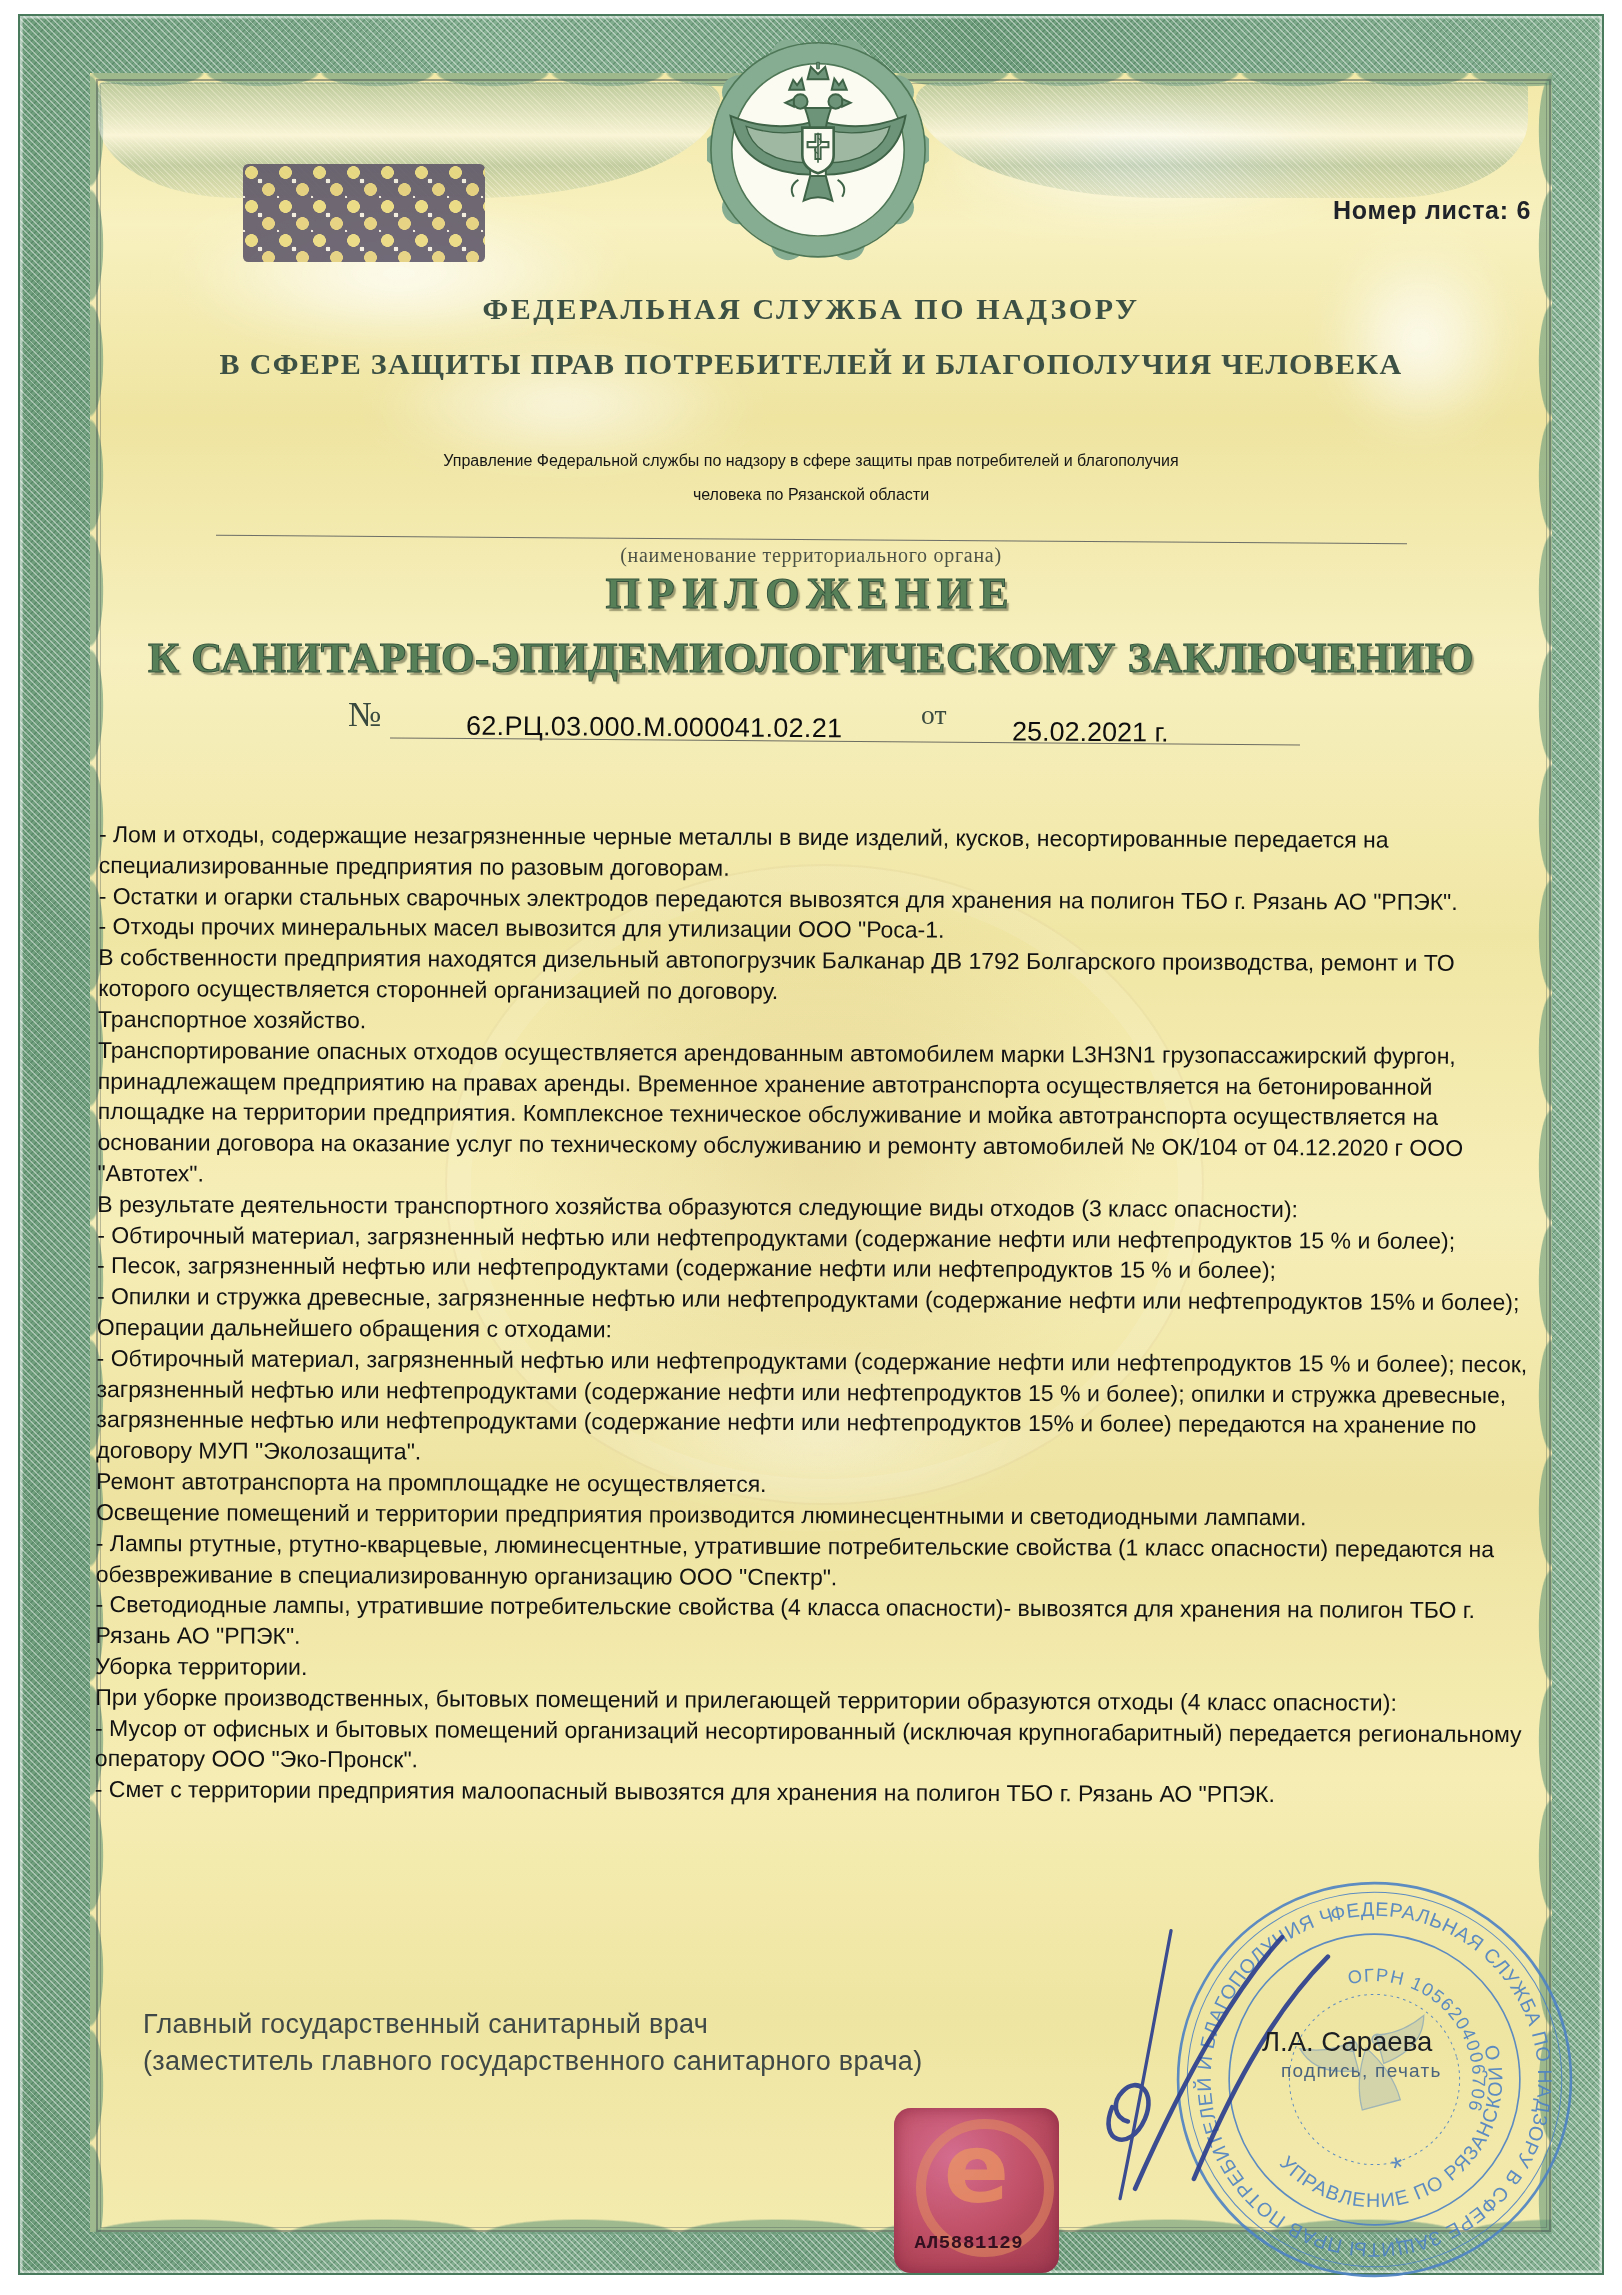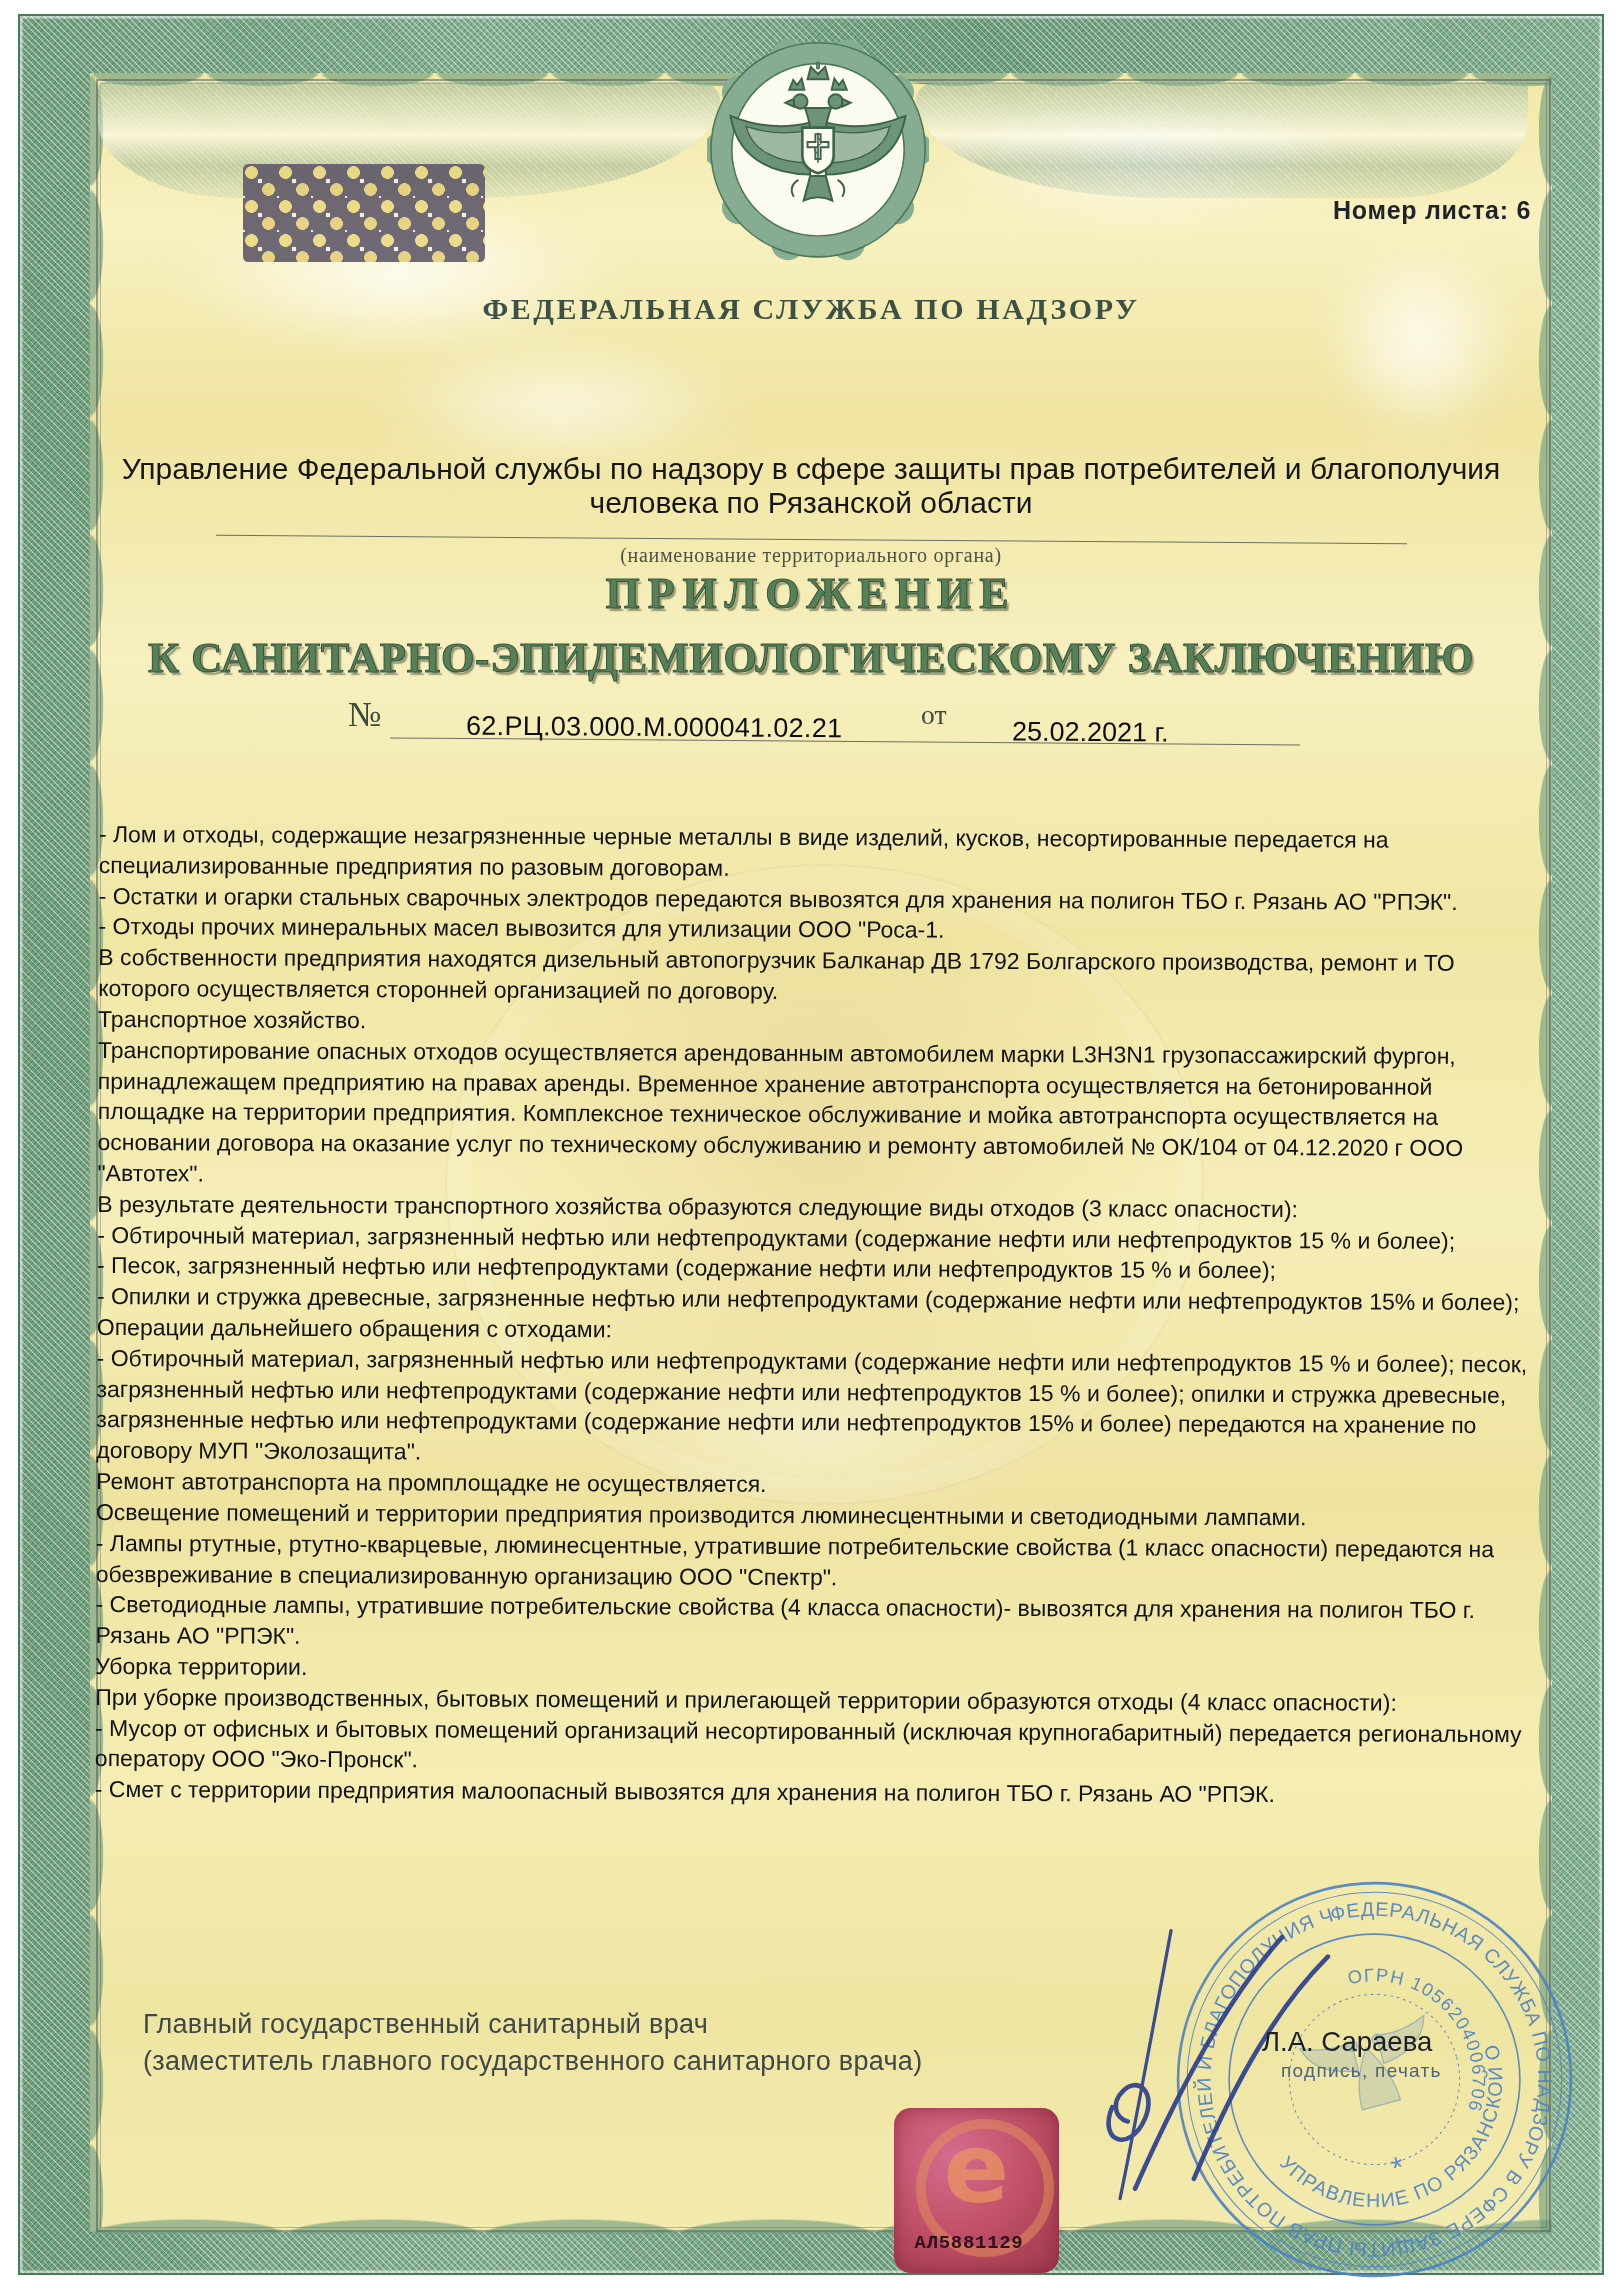--- a/index.html
+++ b/index.html
@@ -59,21 +59,21 @@
       linear-gradient(180deg, rgba(133,170,140,.9) 0%, rgba(255,255,255,.85) 46%, rgba(120,158,128,.75) 72%, rgba(110,150,120,.25) 100%);}
   .wing.l{left:98px;width:622px;border-radius:6.5px 26px 45% 25%/6.5px 19.6px 95% 75%;}
   .wing.r{left:916px;width:612px;border-radius:26px 6.5px 25% 45%/19.6px 6.5px 75% 95%;}
   
   .sheetnum{position:absolute;left:1112px;top:196px;width:419px;text-align:right;
     font-size:25px;font-weight:600;letter-spacing:0.7px;color:#20242a;}
   .h1,.h2{position:absolute;left:80px;width:1462px;text-align:center;
     font-family:"Liberation Serif",serif;font-weight:700;color:#3d5044;}
   .h1{top:292px;font-size:30px;letter-spacing:2.6px;}
   .h2{top:347px;font-size:30px;letter-spacing:1.3px;}
-  .org1,.org2{position:absolute;left:80px;width:1462px;text-align:center;font-size:30px;color:#161616;}
+  .org1,.org2{position:absolute;left:80px;width:1462px;text-align:center;font-size:16px;color:#161616;}
   .org1{top:452px;} .org2{top:486px;}
   .rule{position:absolute;left:216px;top:539px;width:1191px;height:1.3px;background:#55585a;opacity:.85;transform:rotate(.4deg);}
   .rulecap{position:absolute;left:80px;top:544px;width:1462px;text-align:center;
     font-family:"Liberation Serif",serif;font-size:20px;color:#4c5145;letter-spacing:0.7px;}
   .t1,.t2{position:absolute;left:80px;width:1462px;text-align:center;
     font-family:"Liberation Serif",serif;font-weight:700;color:#578059;
     text-shadow:2.6px 2.6px 1.3px rgba(78,82,52,.55);-webkit-text-stroke:1px #35533c;}
   .t1{top:568px;font-size:44px;letter-spacing:7.9px;}
   .t2{top:633px;font-size:43px;letter-spacing:0.7px;}
   .no-sign{position:absolute;left:348px;top:695px;font-family:"Liberation Serif",serif;font-size:35px;color:#3a4a3e;}
@@ -161,20 +161,21 @@
     </g>
     <path d="M146 158 h48 v42 q0 20 -24 28 q-24 -8 -24 -28 Z" fill="#fcfbf1" stroke="#3e6347" stroke-width="4"></path>
     <path d="M166 168 h8 v12 h12 v8 h-12 v18 h-8 v-18 h-12 v-8 h12 Z" fill="none" stroke="#3e6347" stroke-width="3"></path>
     <path d="M170 166 V212" stroke="#3e6347" stroke-width="2.5"></path>
     <path d="M170 174 q10 6 0 12 q-10 6 0 12" fill="none" stroke="#3e6347" stroke-width="2"></path>
   </svg>
 
   <div class="sheetnum">Номер листа: 6</div>
 
   <div class="h1">ФЕДЕРАЛЬНАЯ СЛУЖБА ПО НАДЗОРУ</div>
+  <div class="h2">В СФЕРЕ ЗАЩИТЫ ПРАВ ПОТРЕБИТЕЛЕЙ И БЛАГОПОЛУЧИЯ  ЧЕЛОВЕКА</div>
   <div class="org1">Управление Федеральной службы по надзору в сфере защиты прав потребителей и благополучия</div>
   <div class="org2">человека по Рязанской области</div>
   <div class="rule"></div>
   <div class="rulecap">(наименование территориального органа)</div>
 
   <div class="t1">ПРИЛОЖЕНИЕ</div>
   <div class="t2">К САНИТАРНО-ЭПИДЕМИОЛОГИЧЕСКОМУ ЗАКЛЮЧЕНИЮ</div>
 
   <div class="no-sign">№</div>
   <div class="no-val">62.РЦ.03.000.М.000041.02.21</div>

